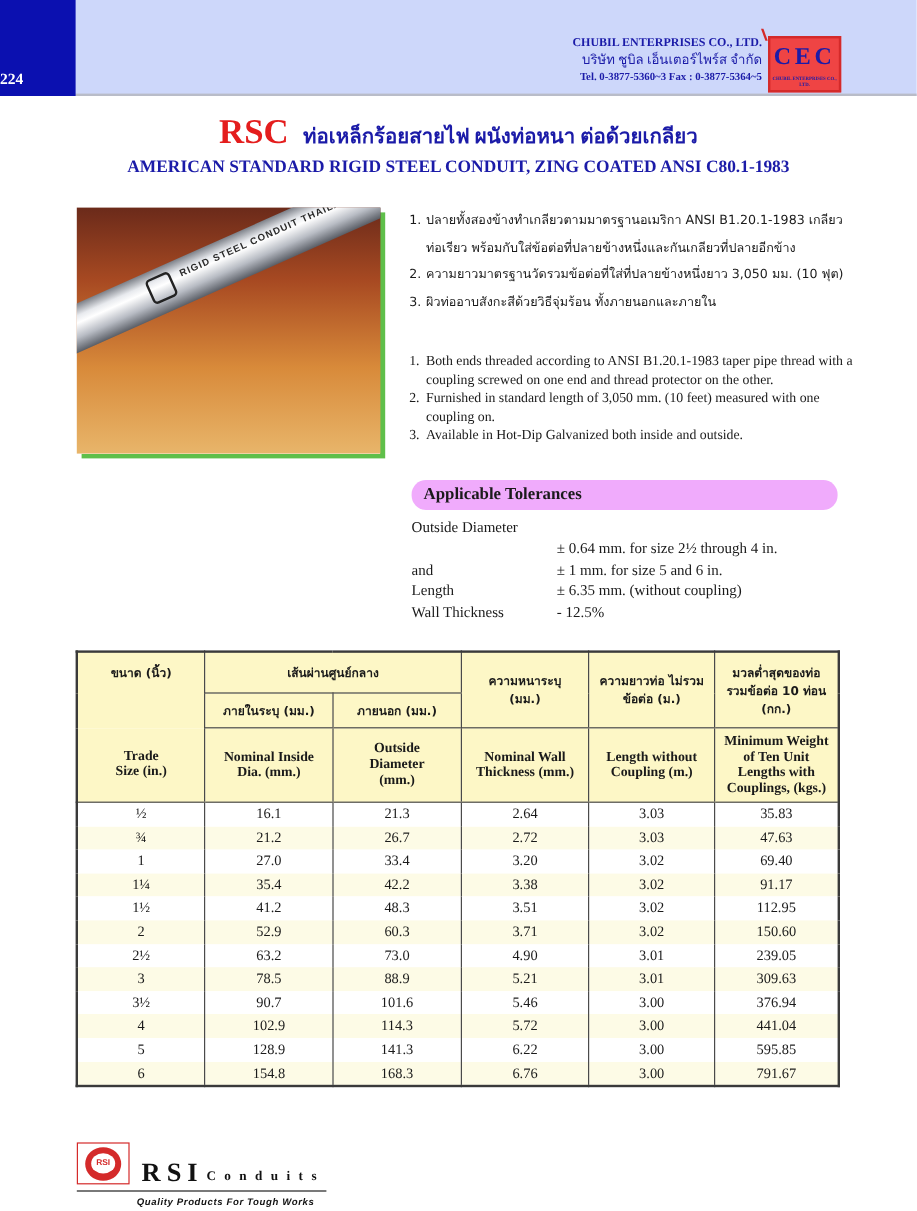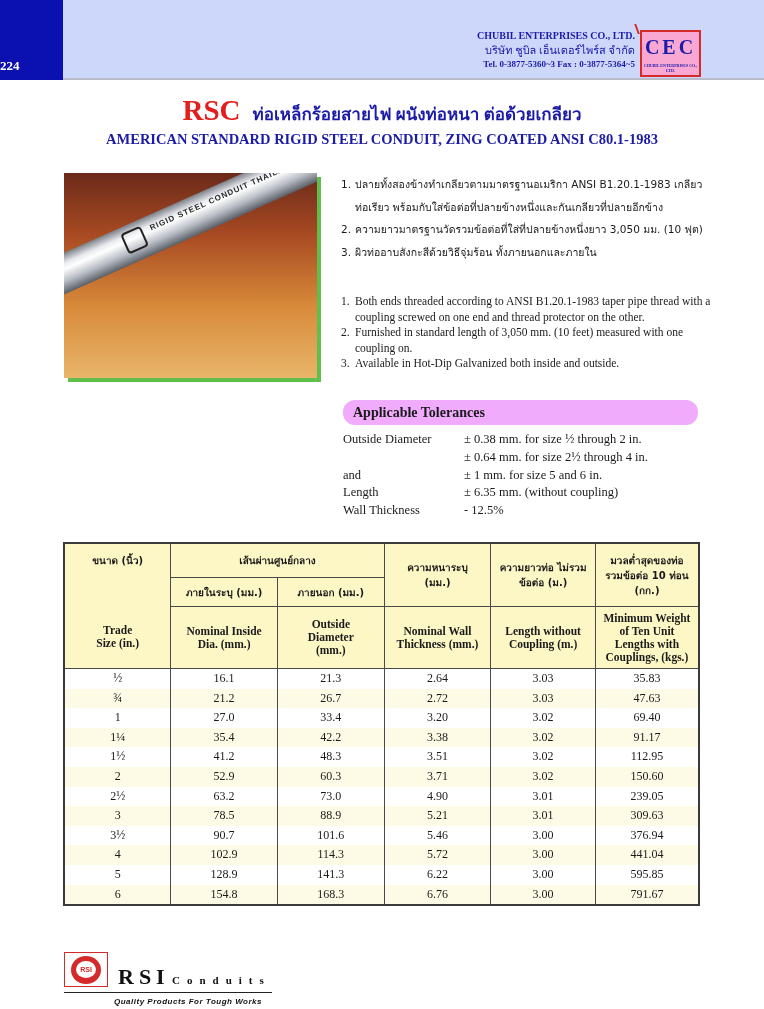--- a/index.html
+++ b/index.html
@@ -7,21 +7,21 @@
   body { font-family: "Liberation Serif", "DejaVu Serif", serif; color: #1a1a1a; position: relative; }
 
   
   .header { position: absolute; left: 0; top: 0; width: 764px; height: 80px; background: #cdd7fa; border-bottom: 2px solid #b9bcc8; }
   .page-num-block { position: absolute; left: 0; top: 0; width: 63px; height: 80px; background: #0b10b0; }
   .page-num { position: absolute; left: 0; bottom: 6px; width: 63px; text-align: left; color: #ffffff; font-weight: bold; font-size: 13px; }
   .company { position: absolute; left: 460px; top: 29px; width: 175px; text-align: right; color: #1b1ba8; line-height: 14px; }
   .company .en { font-size: 10px; font-weight: bold; }
   .company .th { font-size: 11px; font-weight: normal; }
   .company .tel { font-size: 9px; font-weight: bold; }
-  .cec-logo { position: absolute; left: 640px; top: 30px; width: 61px; height: 47px; background: #f9a8d4; border: 2px solid #d42a2a; }
+  .cec-logo { position: absolute; left: 640px; top: 30px; width: 61px; height: 47px; background: #ef4444; border: 2px solid #d42a2a; }
   .cec-logo:before { content: ""; position: absolute; left: -6px; top: -8px; width: 8px; height: 10px; border-left: 2px solid #d42a2a; transform: skewX(20deg); }
   .cec-logo .cec-text { position: absolute; left: 0; top: 4px; width: 100%; text-align: center; color: #1b1ba8; font-weight: bold; font-size: 20px; letter-spacing: 3px; }
   .cec-logo .cec-sub { position: absolute; left: 0; bottom: 2px; width: 100%; text-align: center; color: #1b1ba8; font-size: 4px; font-weight: bold; }
 
   
   .title-row { position: absolute; left: 0; top: 94px; width: 764px; text-align: center; }
   .title-rsc { color: #e41d1d; font-size: 29px; font-weight: bold; vertical-align: baseline; }
   .title-th { color: #1b1ba8; font-size: 17px; font-weight: bold; margin-left: 8px; }
   .subtitle { position: absolute; left: 0; top: 131px; width: 764px; text-align: center; color: #1b1ba8; font-size: 14.5px; font-weight: bold; }
 
@@ -132,21 +132,20 @@
   <div class="li">
       <span class="num">3.</span>
       <span class="txt">Available in Hot-Dip Galvanized both inside and outside.</span>
     </div>
 </div>
 
 <div class="tol-head">Applicable Tolerances</div>
 <div class="tol">
   <div class="tol-row">
       <span class="k">Outside Diameter</span>
-      <span class="v">± 0.38 mm. for size ½ through 2 in.</span>
     </div>
   <div class="tol-row">
       <span class="k"></span>
       <span class="v">± 0.64 mm. for size 2½ through 4 in.</span>
     </div>
   <div class="tol-row">
       <span class="k">and</span>
       <span class="v">± 1 mm. for size 5 and 6 in.</span>
     </div>
   <div class="tol-row">

